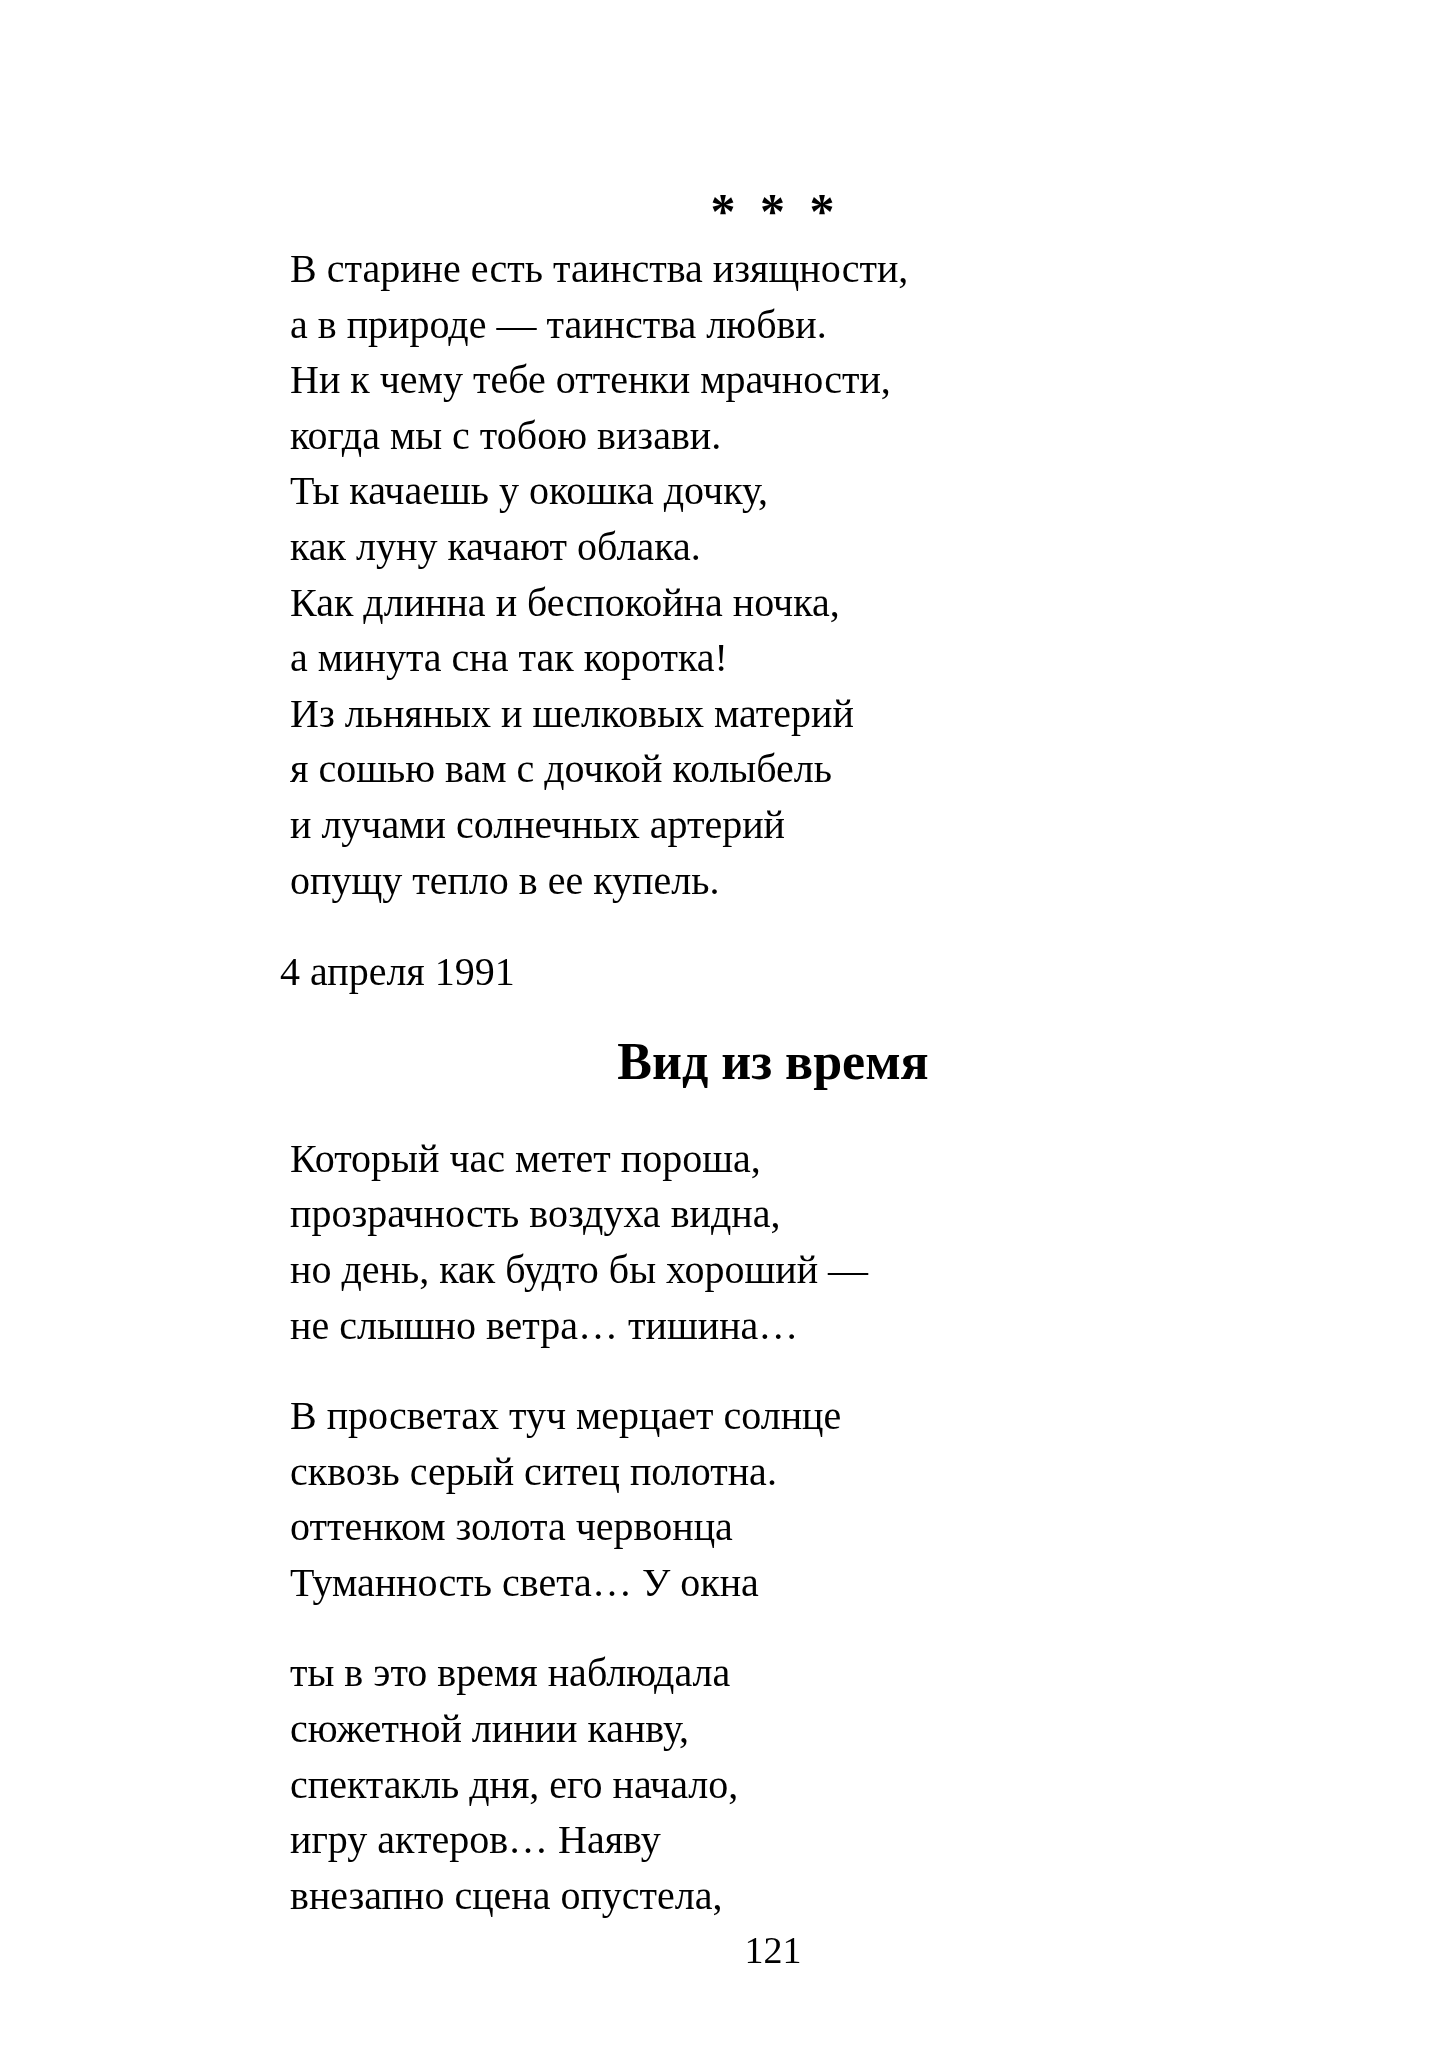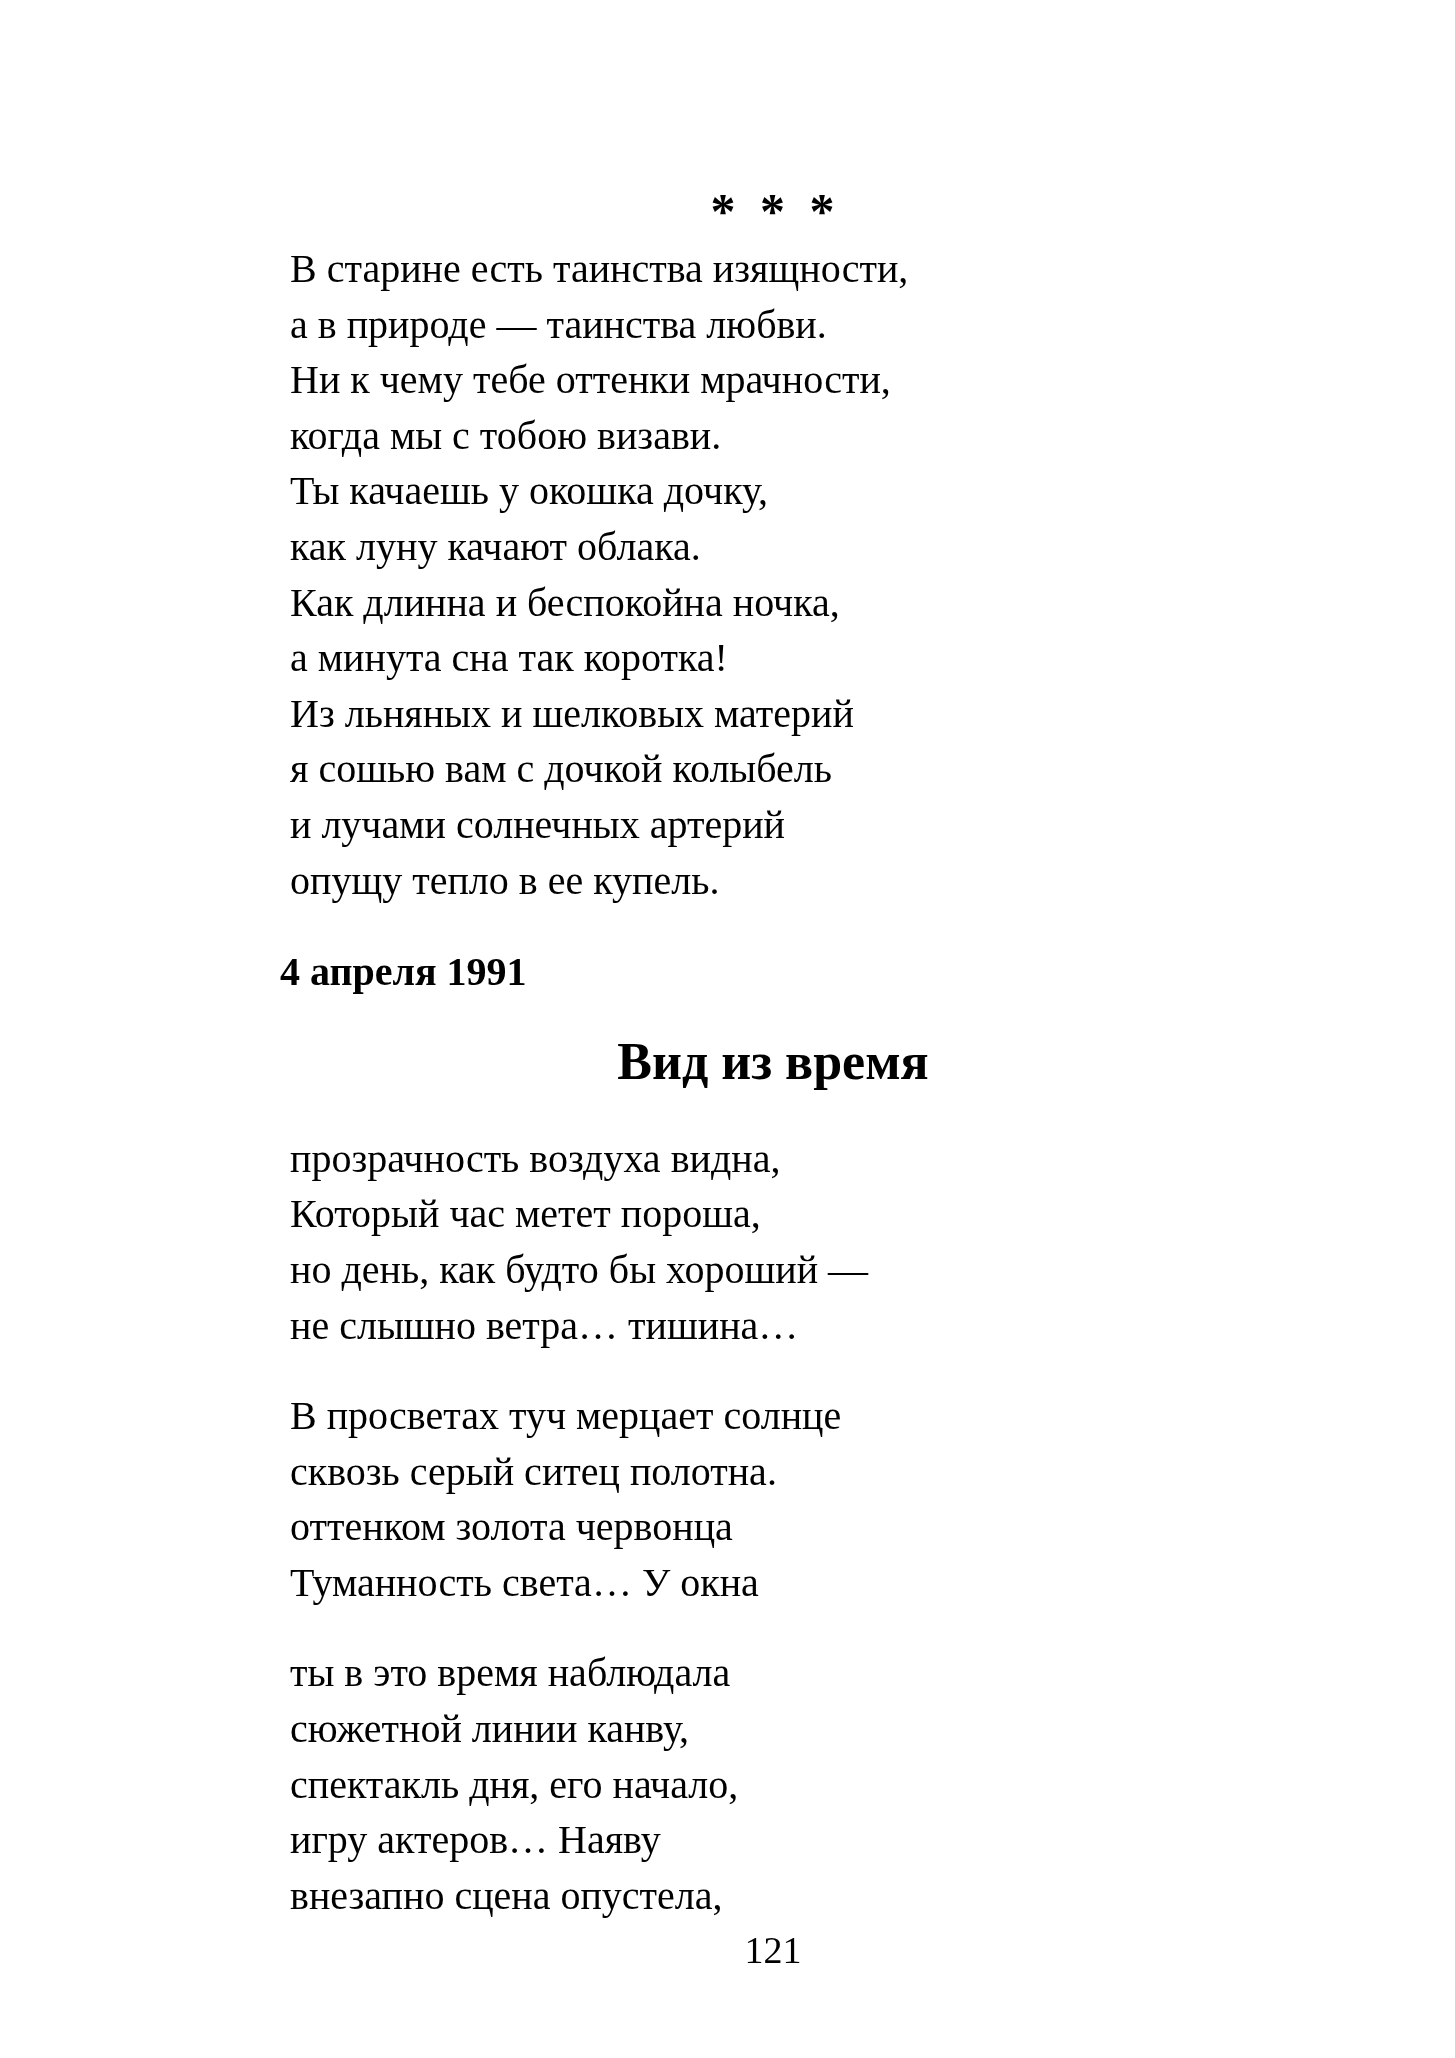--- a/index.html
+++ b/index.html
@@ -37,21 +37,20 @@
     font-size: 40px;
     line-height: 45.6px;
     white-space: pre;
   }
   .s1 { margin-top: 0; }
   .s2 { margin-top: 42px; }
   .date {
     margin: 46px 0 0 0;
     font-size: 40px;
     line-height: 45.6px;
-    font-weight: bold;
   }
   .title {
     margin: 36px 0 0 0;
     font-size: 52px;
     line-height: 62px;
     font-weight: 700;
     text-align: center;
   }
   .s3 { margin-top: 43px; }
   .s4 { margin-top: 45px; }
@@ -85,22 +84,22 @@
       <p>и лучами солнечных артерий</p>
       <p>опущу тепло в ее купель.</p>
     </div>
 
 
     <p class="date">4 апреля 1991</p>
 
     <h2 class="title">Вид из время</h2>
 
     <div class="stanza s3">
+      <p>Который час метет пороша,</p>
       <p>прозрачность воздуха видна,</p>
-      <p>Который час метет пороша,</p>
       <p>но день, как будто бы хороший —</p>
       <p>не слышно ветра… тишина…</p>
     </div>
 
     <div class="stanza s4">
       <p>В просветах туч мерцает солнце</p>
       <p>сквозь серый ситец полотна.</p>
       <p>оттенком золота червонца</p>
       <p>Туманность света… У окна</p>
     </div>

